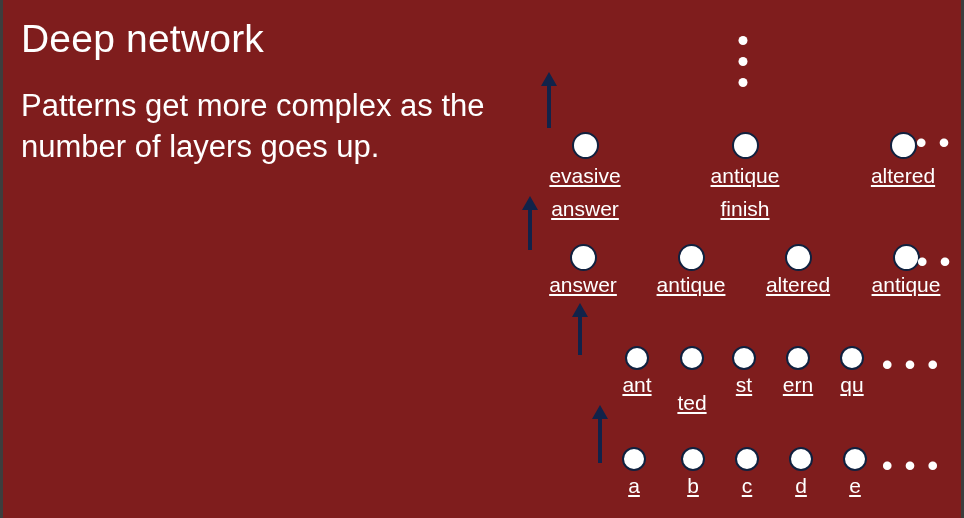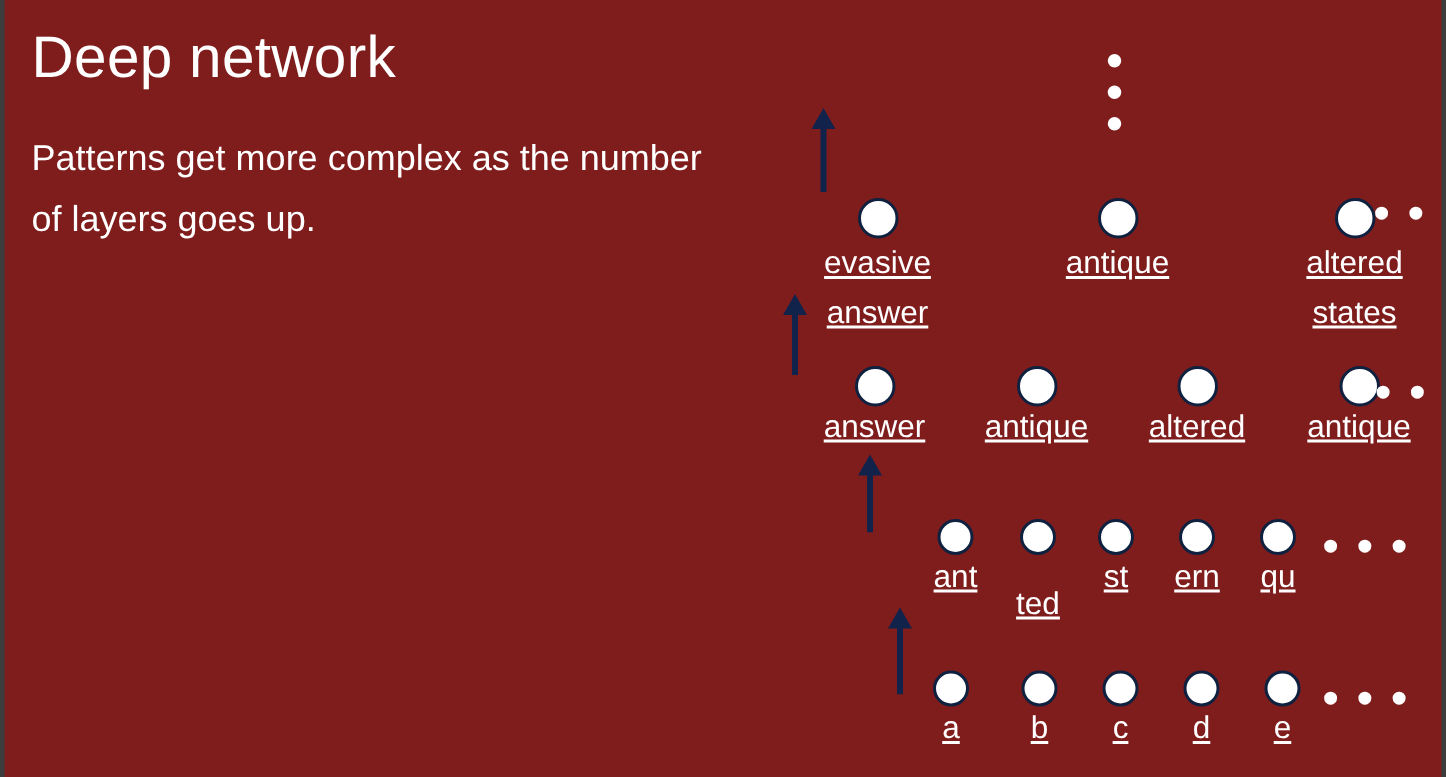--- a/index.html
+++ b/index.html
@@ -30,21 +30,21 @@
     letter-spacing: 0.2px;
     line-height: 46px;
     color: #ffffff;
     white-space: nowrap;
   }
   .subtitle {
     position: absolute;
     left: 18px;
     top: 85px;
     width: 470px;
-    font-size: 24px;
+    font-size: 31px;
     font-weight: 300;
     line-height: 41px;
     color: #ffffff;
   }
 
   
   .diagram {
     position: absolute;
     left: 0;
     top: 0;
@@ -165,26 +165,26 @@
 
     <div class="node" style="left:582px; top:145px;"></div>
     <div class="node-label two-line" style="left:582px; top:159px;">
       <div>evasive</div>
       <div>answer</div>
     </div>
 
     <div class="node" style="left:742px; top:145px;"></div>
     <div class="node-label two-line" style="left:742px; top:159px;">
       <div>antique</div>
+      <div>finish</div>
     </div>
 
     <div class="node" style="left:900px; top:145px;"></div>
     <div class="node-label two-line" style="left:900px; top:159px;">
       <div>altered</div>
-      <div>states</div>
     </div>
 
     <div class="ellipsis-h" style="left:942px; top:143px;">• • •</div>
 
     <div class="node" style="left:580px; top:257px;"></div>
     <div class="node-label" style="left:580px; top:271px;">answer</div>
 
     <div class="node" style="left:688px; top:257px;"></div>
     <div class="node-label" style="left:688px; top:271px;">antique</div>
 

